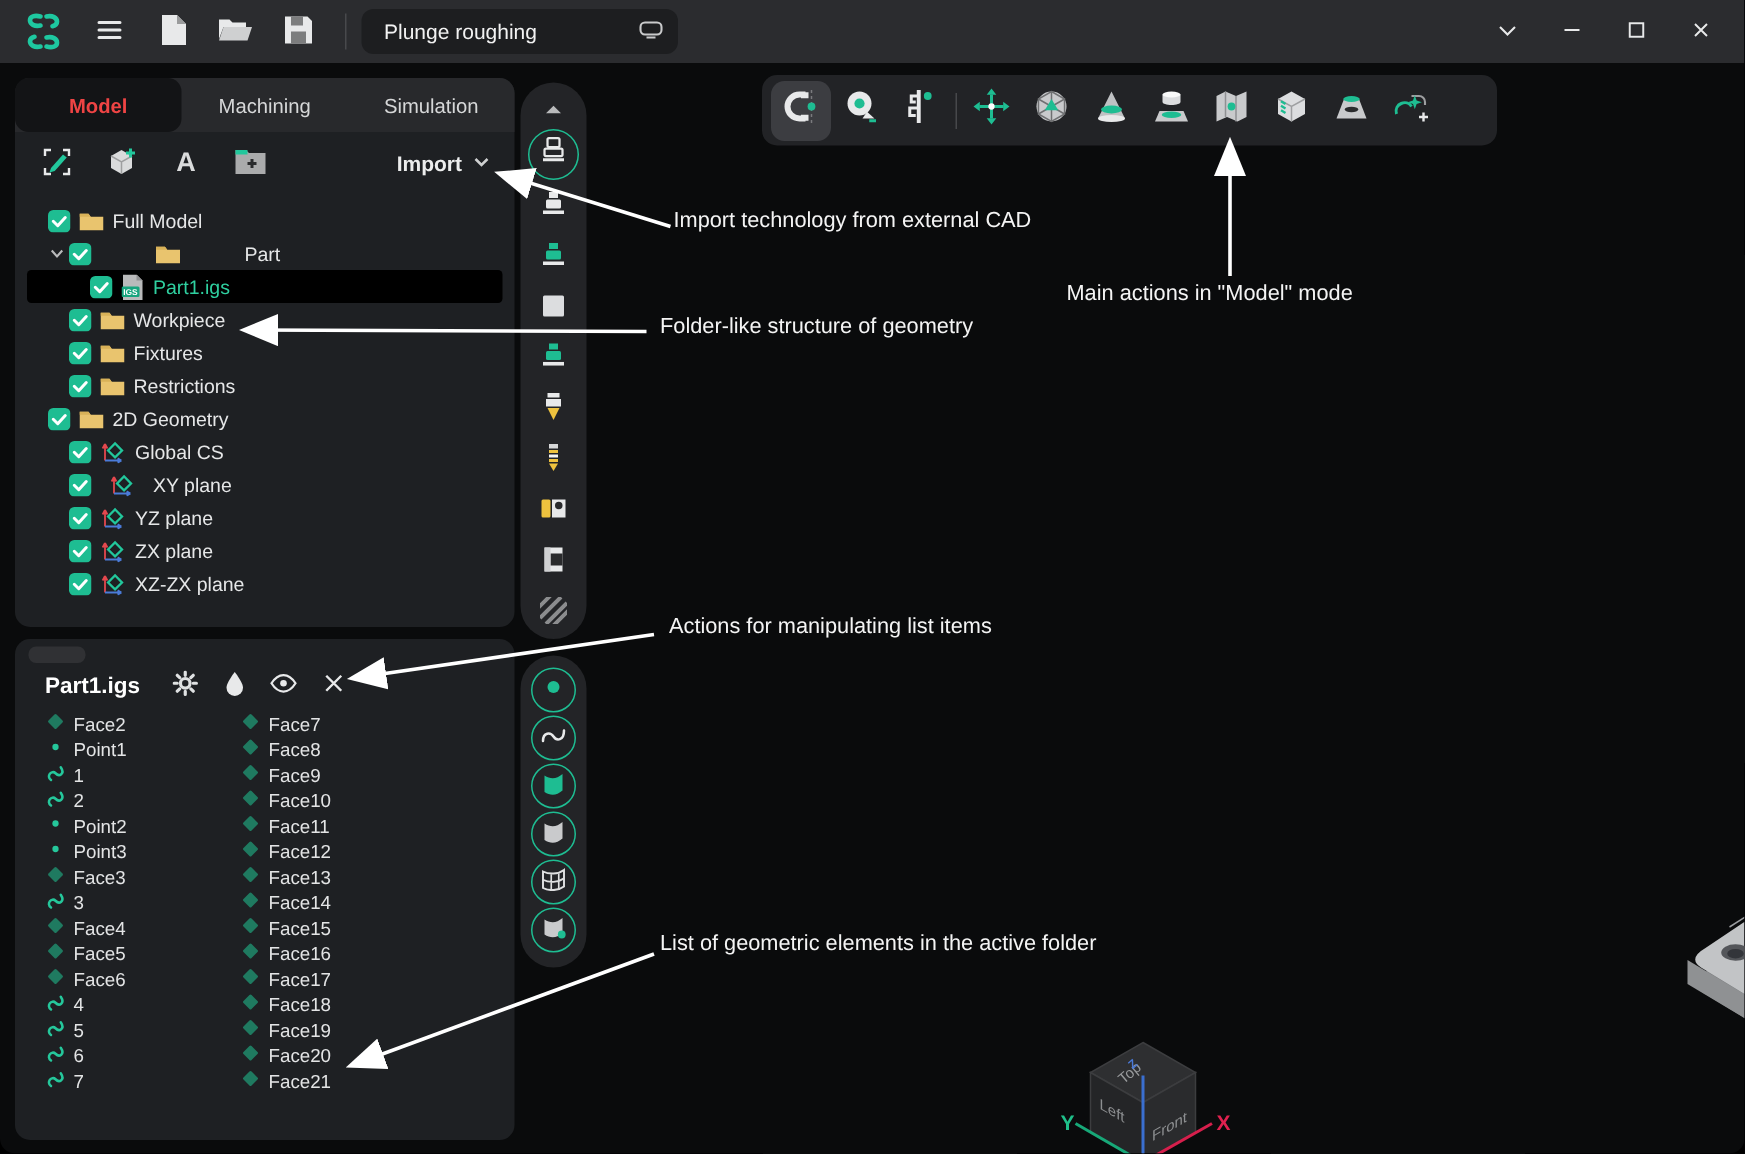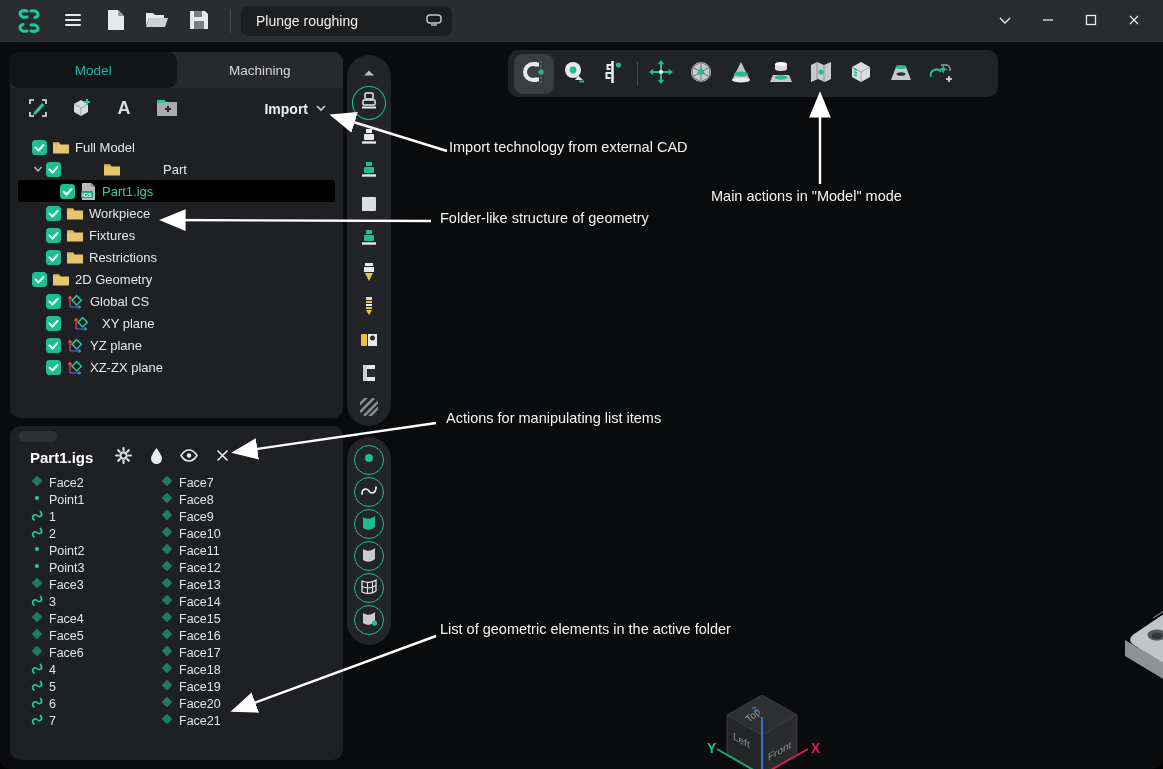--- a/index.html
+++ b/index.html
@@ -12,21 +12,21 @@
   .tb-divider{width:1px;height:24px;background:#48494c;margin:0 10px;}
   .project-field{width:186px;height:30px;background:#1d1e20;border-radius:8px;display:flex;align-items:center;padding:0 10px 0 15px;color:#f2f2f2;font-size:14px;cursor:text;}
   .project-field .pname{flex:1;}
   .win-controls{margin-left:auto;display:flex;align-items:center;}
   .win-btn{background:none;border:none;width:43px;height:36px;display:flex;align-items:center;justify-content:center;cursor:pointer;padding:0;}
   
   .panel{position:absolute;background:#1e2023;border-radius:10px;}
   #panel-model{left:10px;top:52px;width:333px;height:366px;}
   .tabs{height:36px;background:#28292c;border-radius:10px 10px 0 0;display:flex;}
   .tab{flex:1;display:flex;align-items:center;justify-content:center;font-size:13.5px;color:#d6d7d8;cursor:pointer;}
-  .tab.active{background:#131416;border-radius:9px;color:#14b8a6;}
+  .tab.active{background:#131416;border-radius:9px;color:#ef4444;font-weight:bold;}
   .geom-toolbar{height:42px;display:flex;align-items:center;padding:0 16px;gap:19px;}
   .gt-btn{background:none;border:none;padding:0;width:24px;height:24px;display:flex;align-items:center;justify-content:center;cursor:pointer;}
   .import{margin-left:auto;display:flex;align-items:center;gap:7px;color:#eceded;font-weight:bold;font-size:14px;cursor:pointer;}
   #tree{padding:6px 8px 0 8px;text-align:center;}
   .tree-row{position:relative;height:22px;display:flex;align-items:center;gap:6px;font-size:13px;color:#e6e7e8;cursor:pointer;border-radius:3px;}
   .tree-row.selected{background:#000;color:#2fd0a0;}
   .expander{position:absolute;width:12px;display:flex;justify-content:center;cursor:pointer;}
   .cb{display:flex;cursor:pointer;}
   .ticon{display:flex;}
   
@@ -279,20 +279,21 @@
             <path d="M14 9l1.2-3.5L16.4 9l3.5 1.2-3.5 1.2-1.2 3.5-1.2-3.5-3.5-1.2z" fill="#1ebd92"></path>
             <path d="M21 17v6M18 20h6" stroke="#e8e9ea" stroke-width="1.6" fill="none"></path>
           </svg></span>
       </div>
     </div>
 
   <div class="panel" id="panel-model">
     <div class="tabs">
       <div class="tab active">Model</div>
       <div class="tab">Machining</div>
+      <div class="tab">Simulation</div>
     </div>
     <div class="geom-toolbar">
       <button class="gt-btn">
           <span><svg width="22" height="22" viewBox="0 0 22 22">
               <path d="M3 7V3h4M15 3h4v4M3 15v4h4M19 15v4h-4" fill="none" stroke="#e8e9ea" stroke-width="1.6"></path>
               <path d="M7 15L15 6l2.5 2L9.5 17 6 18z" fill="#22c79c"></path>
             </svg></span>
         </button>
       <button class="gt-btn">
           <span><svg width="22" height="22" viewBox="0 0 22 22">
@@ -488,20 +489,36 @@
               <path d="M3.5 7.5l3 3 5-5.5" fill="none" stroke="#fff" stroke-width="2" stroke-linecap="round" stroke-linejoin="round"></path>
             </svg>
           </span>
           <span class="ticon">
             <svg width="17" height="15" viewBox="0 0 17 15">
               <path d="M3 13V2m0 0L1.4 5M3 2l1.6 3" stroke="#e4484e" stroke-width="1.2" fill="none"></path>
               <rect x="6.4" y="3" width="6.6" height="6.6" transform="rotate(45 9.7 6.3)" fill="none" stroke="#22c79c" stroke-width="1.5"></rect>
               <path d="M3 13h11m0 0l-2.6-1.4M14 13l-2.6 1.4" stroke="#4a7bd8" stroke-width="1.2" fill="none"></path>
             </svg>
           </span>
+          <span class="tlabel">ZX plane</span>
+        </div>
+        <div class="tree-row" style="padding-left: 28px;">
+          <span class="cb">
+            <svg width="15" height="15" viewBox="0 0 15 15">
+              <rect width="15" height="15" rx="3.5" fill="#1ebd92"></rect>
+              <path d="M3.5 7.5l3 3 5-5.5" fill="none" stroke="#fff" stroke-width="2" stroke-linecap="round" stroke-linejoin="round"></path>
+            </svg>
+          </span>
+          <span class="ticon">
+            <svg width="17" height="15" viewBox="0 0 17 15">
+              <path d="M3 13V2m0 0L1.4 5M3 2l1.6 3" stroke="#e4484e" stroke-width="1.2" fill="none"></path>
+              <rect x="6.4" y="3" width="6.6" height="6.6" transform="rotate(45 9.7 6.3)" fill="none" stroke="#22c79c" stroke-width="1.5"></rect>
+              <path d="M3 13h11m0 0l-2.6-1.4M14 13l-2.6 1.4" stroke="#4a7bd8" stroke-width="1.2" fill="none"></path>
+            </svg>
+          </span>
           <span class="tlabel">XZ-ZX plane</span>
         </div>
       </div>
   </div>
 
   <div class="panel" id="panel-elements">
     <div class="drag-pill"></div>
     <div class="elem-header">
       <span class="elem-title">Part1.igs</span>
       <div class="elem-actions" id="elem-actions">

